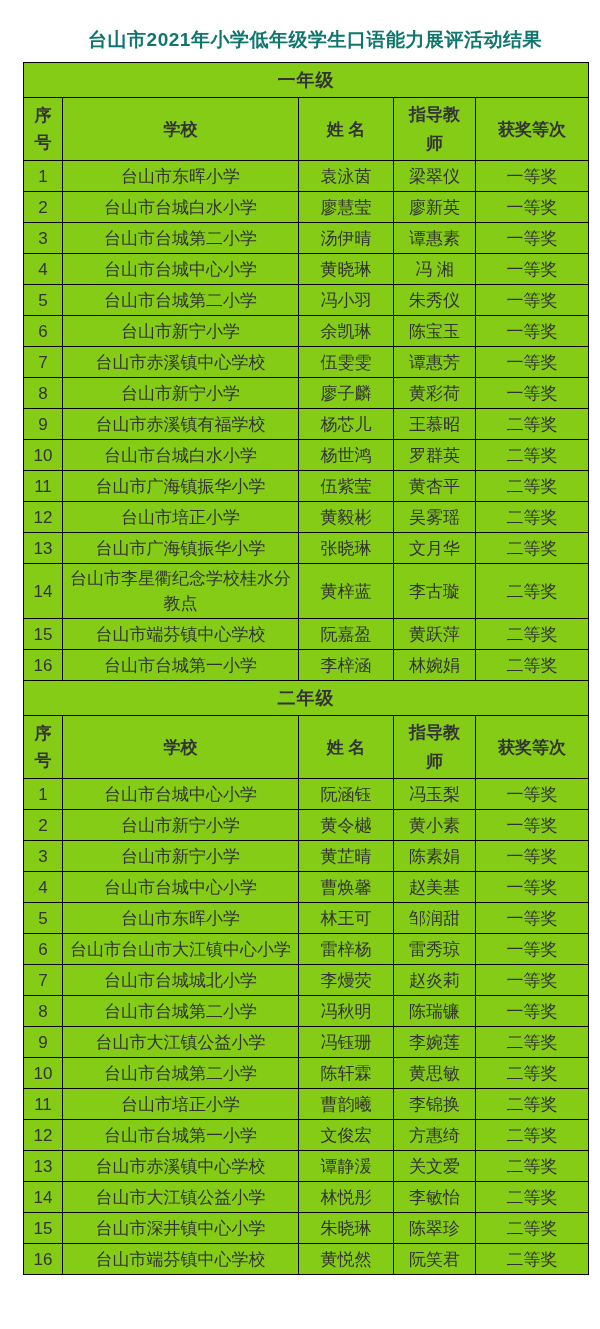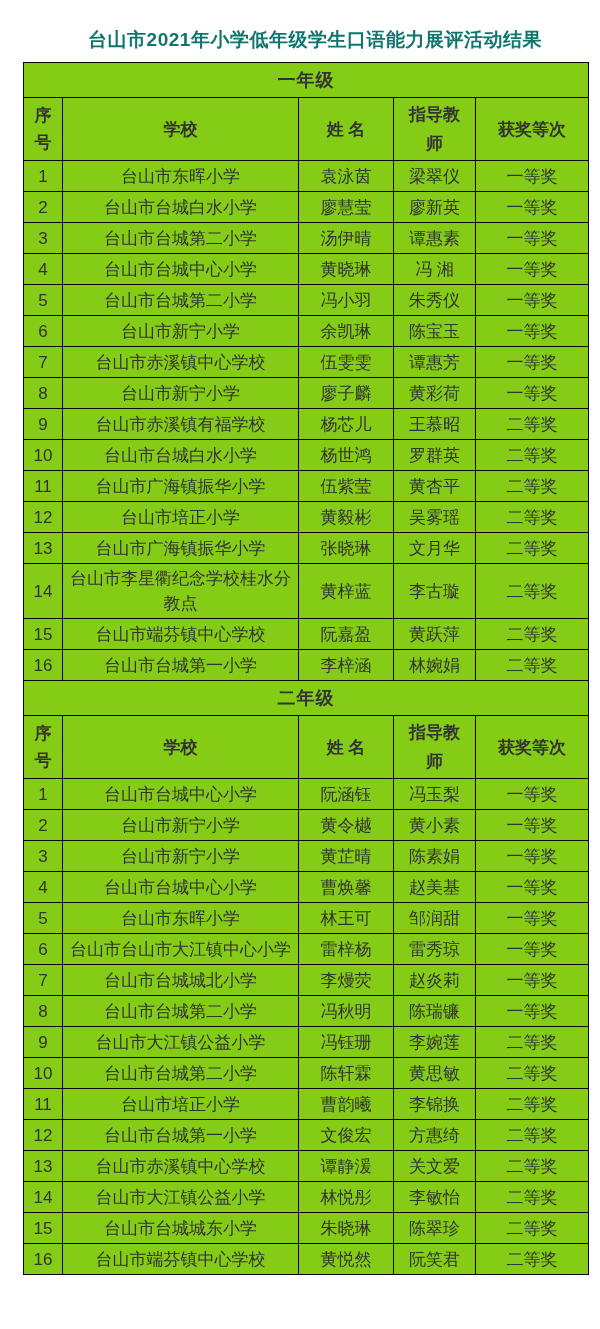--- a/index.html
+++ b/index.html
@@ -300,21 +300,21 @@
         </tr>
         <tr class="data-row">
           <td>14</td>
           <td>台山市大江镇公益小学</td>
           <td>林悦彤</td>
           <td>李敏怡</td>
           <td>二等奖</td>
         </tr>
         <tr class="data-row">
           <td>15</td>
-          <td>台山市台城城东小学</td>
+          <td>台山市深井镇中心小学</td>
           <td>朱晓琳</td>
           <td>陈翠珍</td>
           <td>二等奖</td>
         </tr>
         <tr class="data-row">
           <td>16</td>
           <td>台山市端芬镇中心学校</td>
           <td>黄悦然</td>
           <td>阮笑君</td>
           <td>二等奖</td>

